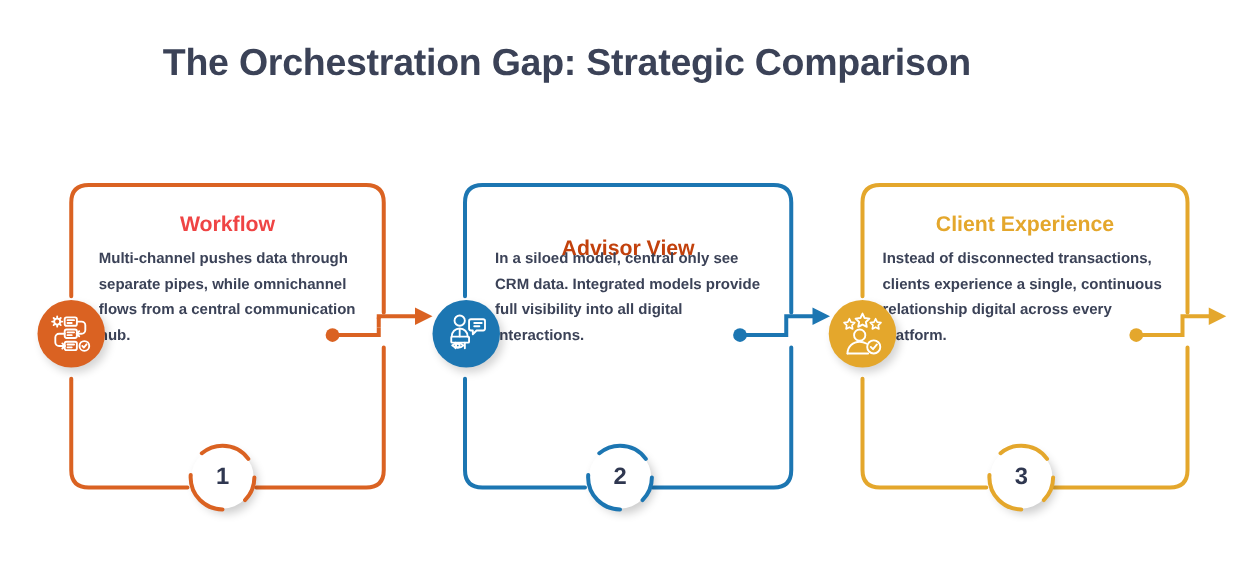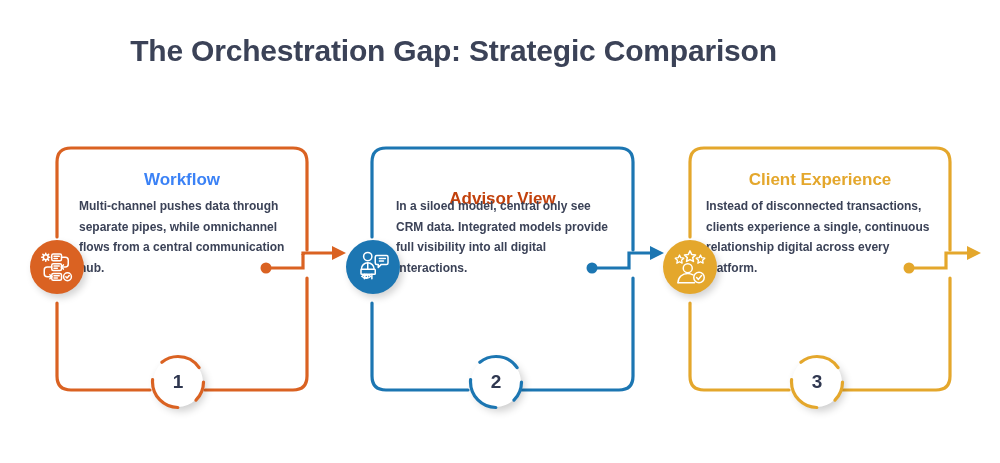--- a/index.html
+++ b/index.html
@@ -129,21 +129,21 @@
     </g>
 
     <g>
       <circle cx="909" cy="268" r="5.5" fill="#E4A72C"></circle>
       <path d="M 909 268 L 946 268 L 946 253 L 969 253" fill="none" stroke="#E4A72C" stroke-width="3.2" stroke-linejoin="miter"></path>
       <polygon points="967,246 981,253 967,260" fill="#E4A72C"></polygon>
     </g>
   </svg>
 
   <div class="card" style="left:57px; top:170px; width:250px;">
-    <div class="card-heading" style="color:#3b82f6;">Workflow</div>
+    <div class="card-heading" style="color:#ef4444;">Workflow</div>
     <div class="card-body" style="padding:0 22px;">Multi-channel pushes data through separate pipes, while omnichannel flows from a central communication hub.</div>
   </div>
 
   <div class="icon-badge" style="left:30px; top:240px; background:#DA6222;">
     <svg width="36" height="36" viewBox="0 0 48 48">
       <g fill="none" stroke="#ffffff" stroke-width="2" stroke-linecap="round" stroke-linejoin="round">
 
         <circle cx="9" cy="11" r="3.2"></circle>
         <path d="M9 5.6v1.6M9 14.8v1.6M3.6 11h1.6M12.8 11h1.6M5.2 7.2l1.1 1.1M11.7 13.7l1.1 1.1M12.8 7.2l-1.1 1.1M6.3 13.7l-1.1 1.1"></path>
 

